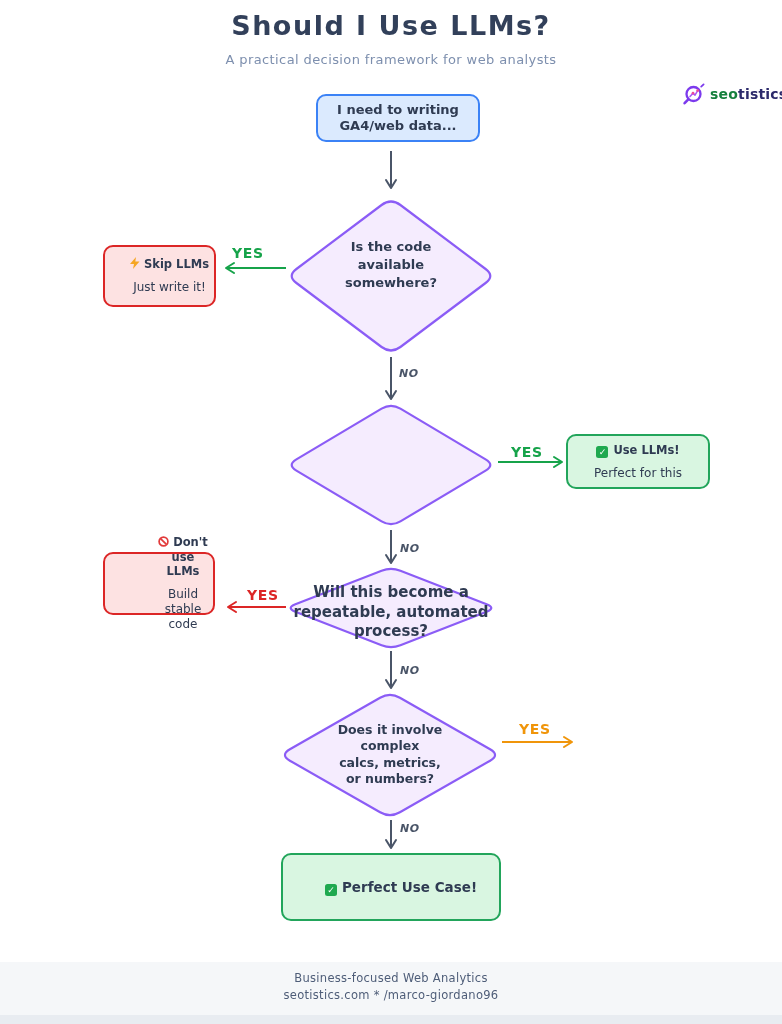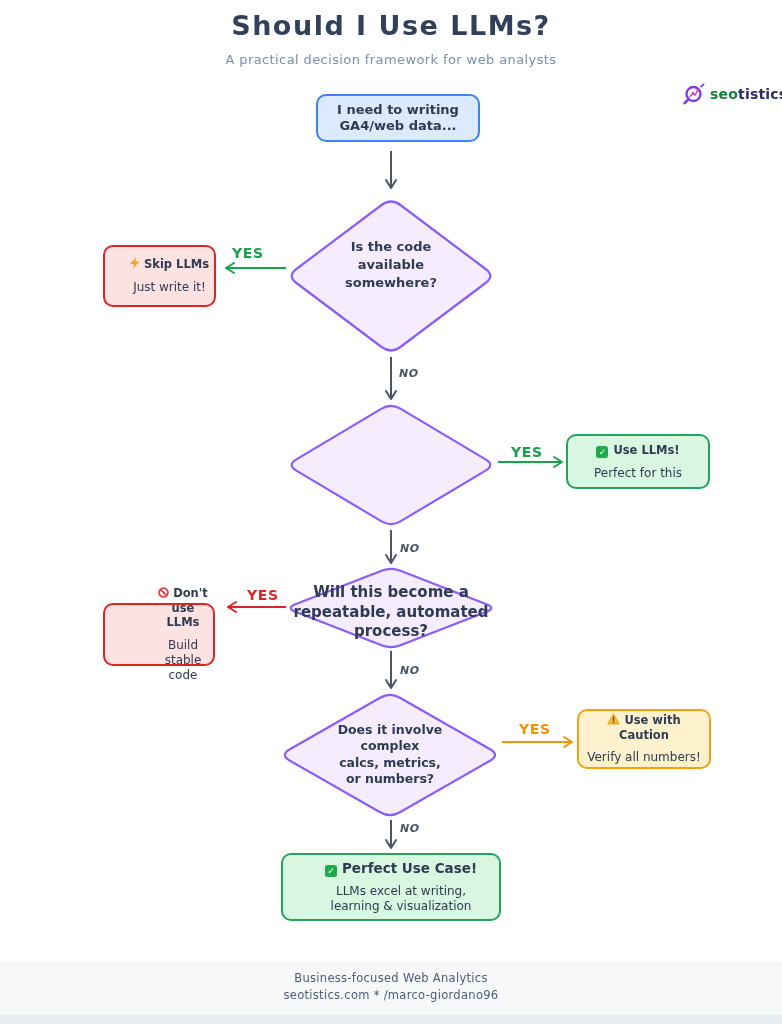--- a/index.html
+++ b/index.html
@@ -27,21 +27,21 @@
   .nodebox .box-title{font-size:11.5px;font-weight:700;color:#2f3b52;}
   .nodebox .box-body{font-size:12px;color:#2f3b52;margin-top:8px;}
   .box-start{left:316px;top:94px;width:164px;height:48px;background:#dbeafe;
              border:2px solid #3b82f6;font-size:13px;font-weight:600;color:#2f3b52;}
   .box-stop{background:#fde2e2;border:2px solid #dc2626;}
   .box-go{background:#d9f6e1;border:2px solid #22a55b;}
   .box-warn{background:#fdf2cd;border:2px solid #f0a30a;}
 
   .box-skip{left:103px;top:245px;width:113px;height:62px;padding-left:20px;}
   .box-use{left:566px;top:434px;width:144px;height:55px;justify-content:center;}
-  .box-dont{left:103px;top:603px;width:112px;height:63px;padding-left:48px;}
+  .box-dont{left:103px;top:552px;width:112px;height:63px;padding-left:48px;}
   .box-caution{left:577px;top:709px;width:134px;height:60px;}
   .box-final{left:281px;top:853px;width:220px;height:68px;padding-left:20px;}
   .box-final .box-title{font-size:13.5px;}
   .box-final .box-body{font-size:12px;margin-top:7px;}
 
   
   .qtext{text-align:center;color:#2f3b52;font-weight:600;}
   .q1{left:291px;top:238px;width:200px;font-size:13px;line-height:1.4;}
   .q2{left:291px;top:432px;width:200px;font-size:12.5px;line-height:1.3;}
   .q3{left:286px;top:583px;width:210px;font-size:15px;line-height:1.3;}
@@ -154,38 +154,25 @@
     <div class="box-title">
       <svg class="icon" width="11" height="11" viewBox="0 0 11 11">
         <circle cx="5.5" cy="5.5" r="4.4" fill="#ffffff" stroke="#e23b3b" stroke-width="1.7"></circle>
         <line x1="2.6" y1="2.6" x2="8.4" y2="8.4" stroke="#e23b3b" stroke-width="1.7"></line>
       </svg><span class="ml">Don't use
 LLMs</span>
     </div>
     <div class="box-body ml">Build stable code</div>
   </div>
 
-  <div class="abs nodebox box-warn box-caution">
-    <div class="box-title">
-      <svg class="icon" width="13" height="12" viewBox="0 0 13 12">
-        <path d="M6.5,0.8 L12.3,11 L0.7,11 Z" fill="#f6b73c" stroke="#d99a10" stroke-width="0.8" stroke-linejoin="round"></path>
-        <line x1="6.5" y1="4.2" x2="6.5" y2="7.4" stroke="#6b4e00" stroke-width="1.3" stroke-linecap="round"></line>
-        <circle cx="6.5" cy="9.3" r="0.8" fill="#6b4e00"></circle>
-      </svg><span class="ml">Use with
-Caution</span>
-    </div>
-    <div class="box-body ml">Verify all numbers!</div>
-  </div>
 
   <div class="abs nodebox box-go box-final">
     <div class="box-title">
       <span class="check-chip">✓</span><span class="ml">Perfect Use Case!</span>
     </div>
-    <div class="box-body ml">LLMs excel at writing,
-learning &amp; visualization</div>
   </div>
 
   <span class="abs lbl lbl-yes-green" style="left:232px;top:245px;">YES</span>
   <span class="abs lbl lbl-no" style="left:399px;top:367px;">NO</span>
   <span class="abs lbl lbl-yes-green" style="left:511px;top:444px;">YES</span>
   <span class="abs lbl lbl-no" style="left:400px;top:542px;">NO</span>
   <span class="abs lbl lbl-yes-red" style="left:247px;top:587px;">YES</span>
   <span class="abs lbl lbl-no" style="left:400px;top:664px;">NO</span>
   <span class="abs lbl lbl-yes-orange" style="left:519px;top:721px;">YES</span>
   <span class="abs lbl lbl-no" style="left:400px;top:822px;">NO</span>

